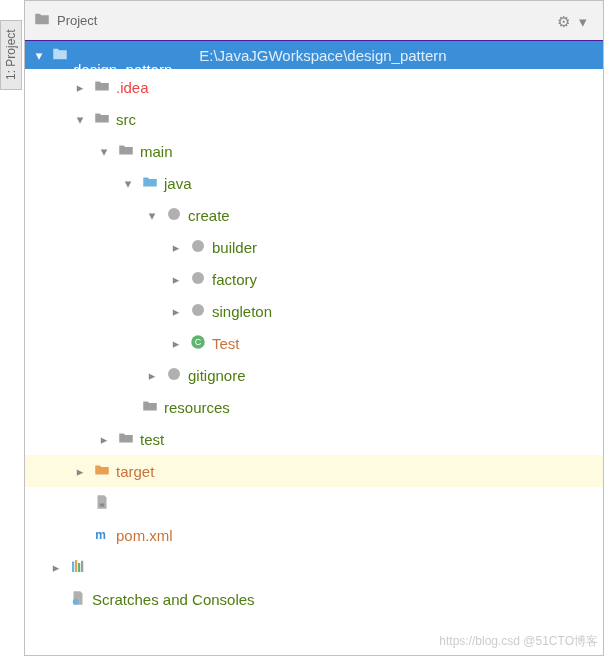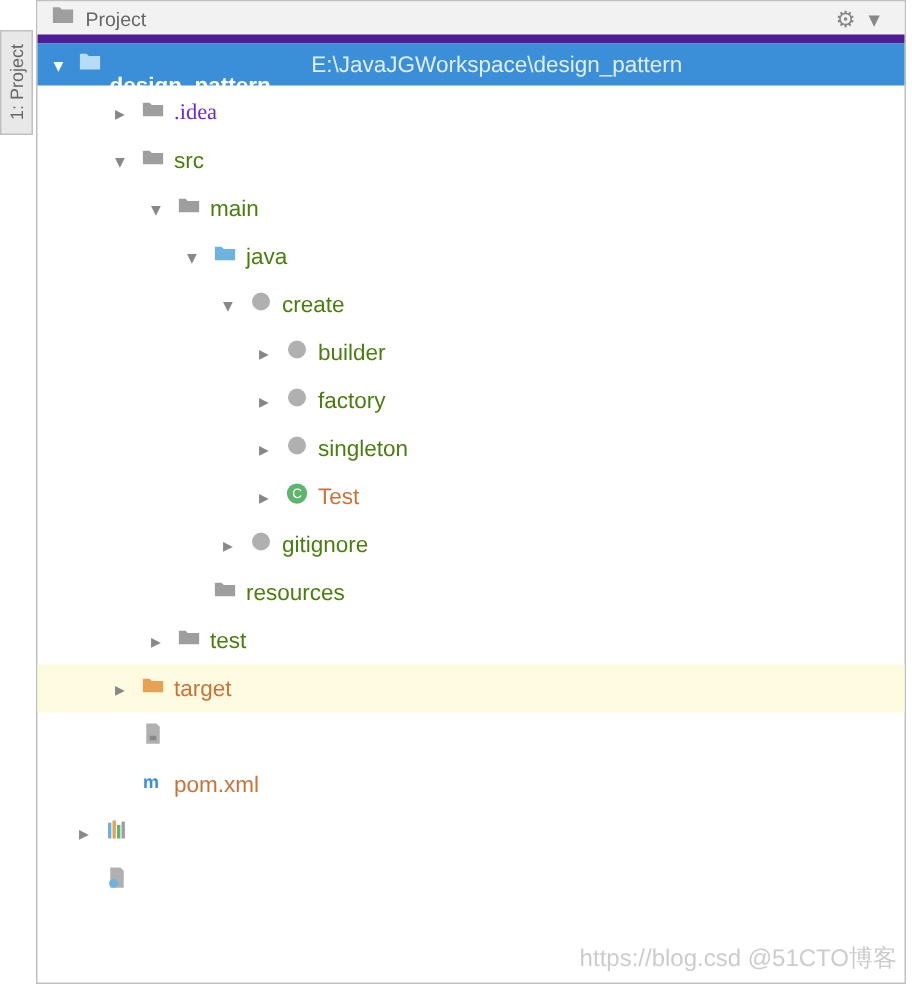--- a/index.html
+++ b/index.html
@@ -32,43 +32,43 @@
     .panel {
       position: absolute;
       left: 24px;
       top: 0;
       right: 4px;
       bottom: 4px;
       border: 1px solid #c0c0c0;
       background: #fff;
     }
     .toolbar {
-      height: 28px;
+      height: 40px;
       background: #f2f2f2;
-      border-bottom: 6px solid #4c1d95;
+      border-bottom: 1px solid #4c1d95;
       display: flex;
       align-items: center;
       padding: 0 8px;
       gap: 6px;
       color: #666;
     }
     .toolbar .title { flex: 1; font-size: 13px; }
     .toolbar-icon { width: 16px; height: 16px; color: #888; }
     .root-row {
       background: #3a8fd8;
       color: #fff;
       height: 28px;
       display: flex;
       align-items: center;
       padding-left: 6px;
       gap: 4px;
     }
     .root-row .chevron { color: #fff; }
     .root-row .folder-icon { color: #b8dcf5; }
-    .root-row .name { font-weight: bold; margin-top: 28px; }
+    .root-row .name { font-weight: normal; margin-top: 28px; }
     .root-row .path { margin-left: 23px; color: #e0eefa; }
     .tree {
       padding: 2px 0;
     }
     .tree-row {
       height: 32px;
       display: flex;
       align-items: center;
       gap: 5px;
       padding-left: 10px;
@@ -80,29 +80,29 @@
       width: 16px;
       display: inline-flex;
       justify-content: center;
       color: #888;
       font-size: 13px;
       flex-shrink: 0;
     }
     .chevron.none { visibility: hidden; }
     .node-label { color: #4d7c0f; }
     .node-label.orange { color: #c9733a; }
-    .node-label.gray { color: #6d28d9; font-family: Liberation Serif, serif; }
+    .node-label.gray { color: #ef4444; }
     .folder-icon { color: #9e9e9e; }
     svg.icon { width: 18px; height: 18px; flex-shrink: 0; }
     .watermark {
       position: absolute;
       right: 10px;
       bottom: 10px;
       color: #ccc;
-      font-size: 16px;
+      font-size: 12px;
     }
   </style>
 </head>
 <body>
 
 <div class="sidebar-tab">1: Project</div>
 
 <div class="panel">
   <div class="toolbar">
     <span>
@@ -258,17 +258,18 @@
             <rect x="16" y="5" width="3" height="15" fill="#9e9e9e"></rect>
           </svg></span>
       </div>
       <div class="tree-row">
         <span class="indent" style="width: 8px;"></span>
         <span class="chevron none">▸</span>
         <span><svg class="icon" viewBox="0 0 24 24">
             <path d="M6 3h9l3 3v15H6z" fill="#b0b0b0"></path>
             <circle cx="9" cy="17" r="4" fill="#6eb3e0"></circle>
           </svg></span>
+        <span class="node-label ">Scratches and Consoles</span>
       </div>
     </div>
 </div>
 
 <div class="watermark">https://blog.csd @51CTO博客</div>
 
 </body></html>

